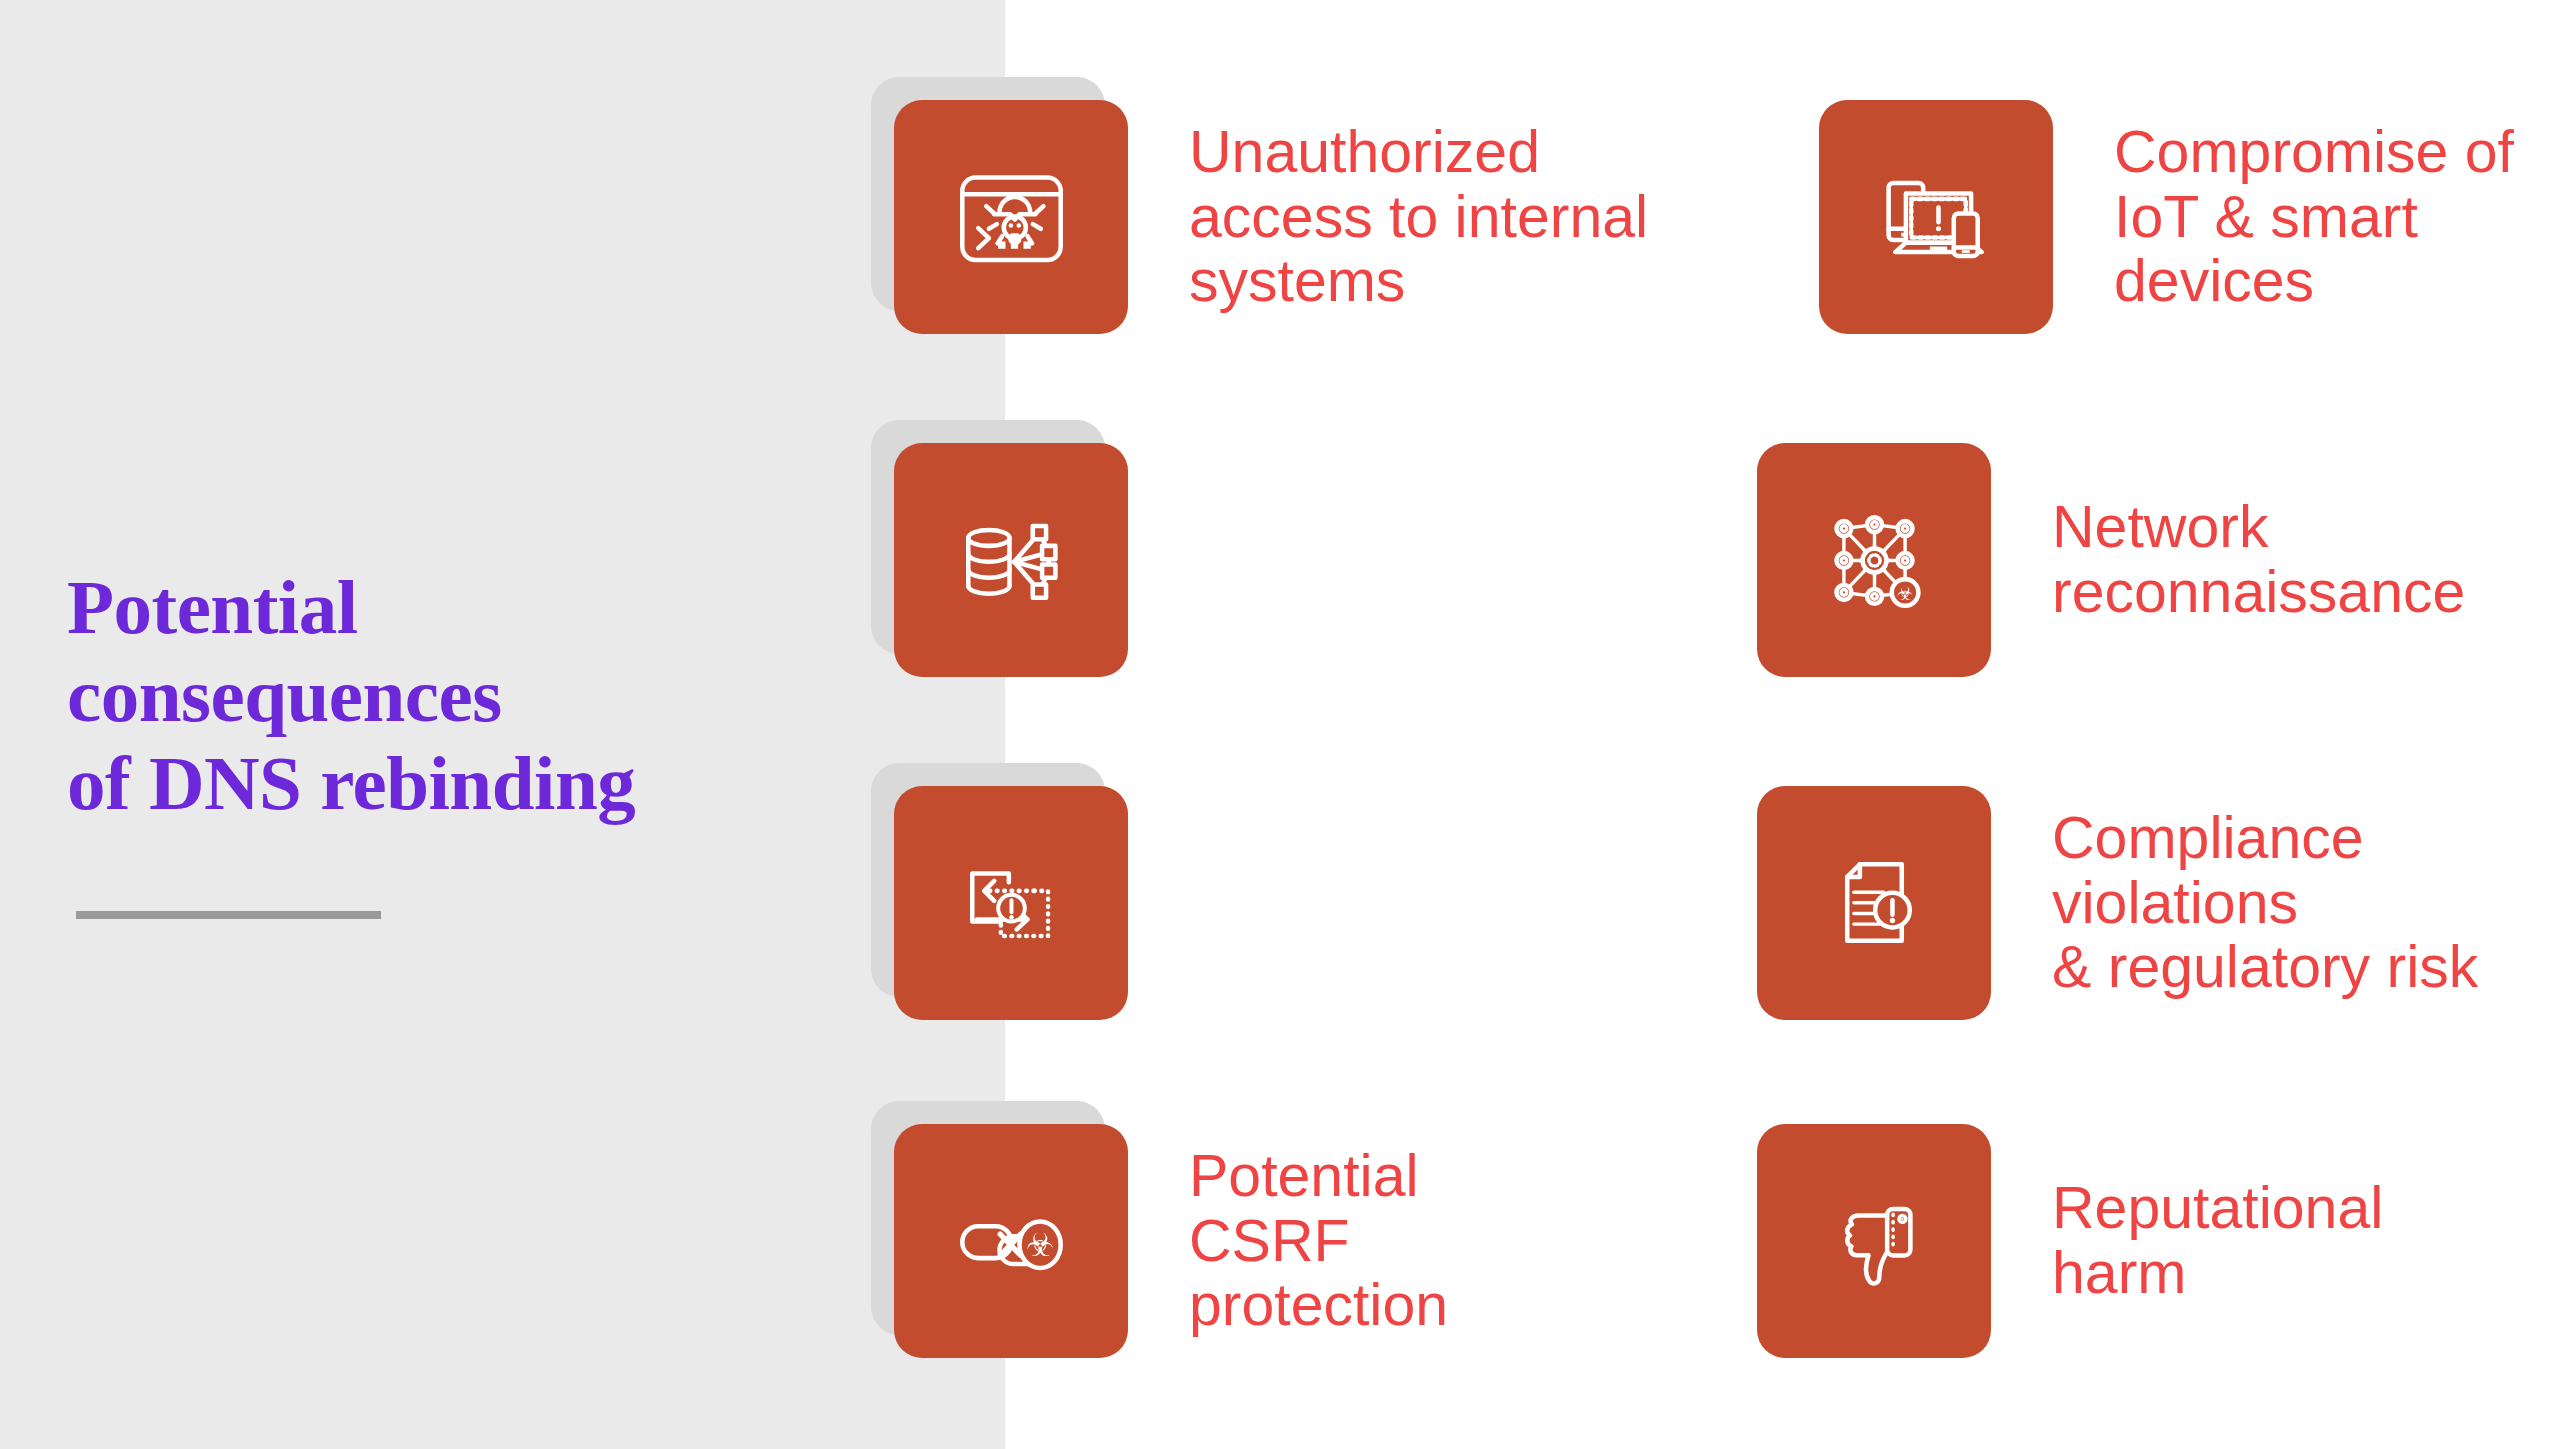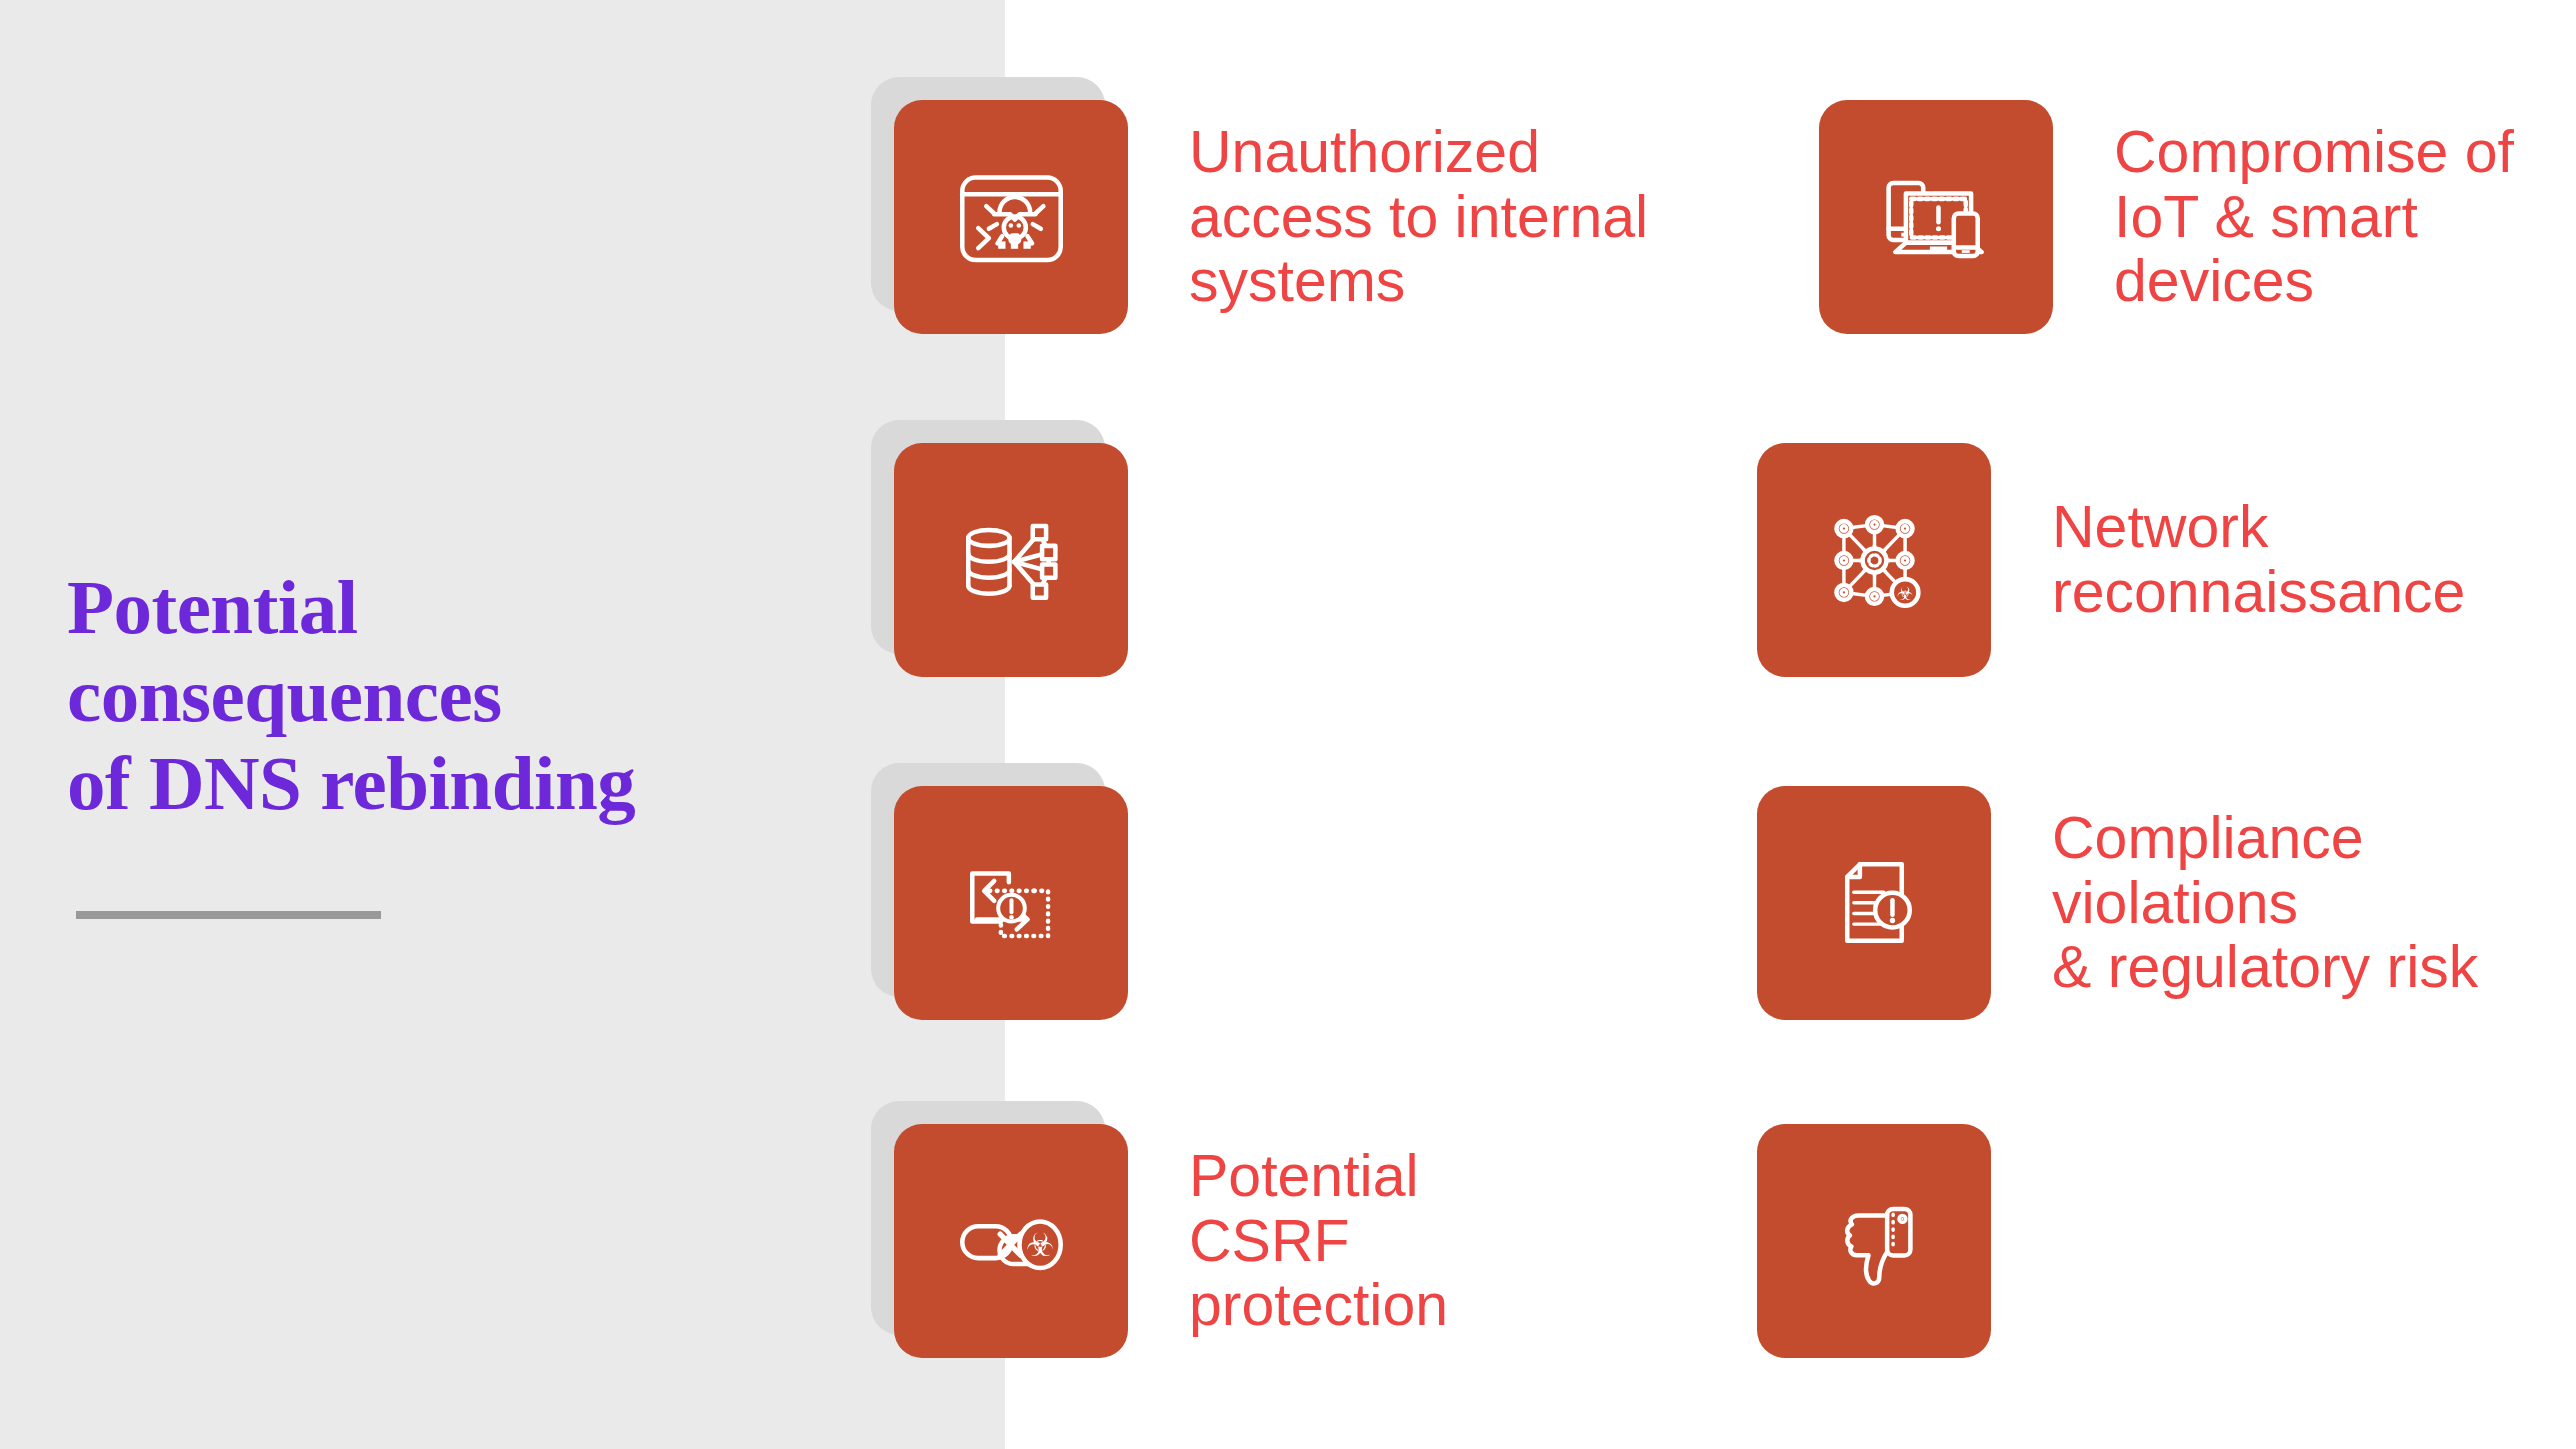--- a/index.html
+++ b/index.html
@@ -258,14 +258,16 @@
 <div class="item" style="left:1757px;top:1124px">
   <div class="tile">
     <svg class="ic" width="133" height="133" viewBox="0 0 100 100">
       <rect class="fr" x="59.5" y="25.5" width="17.5" height="35" rx="4.5"></rect>
       <line class="thin" x1="64" y1="29.5" x2="64" y2="56" stroke-dasharray="1 4.5"></line>
       <circle class="thin" cx="71" cy="33" r="2.6"></circle>
       <circle class="fw" cx="71" cy="33" r="0.9"></circle>
       <path d="M59.5,30.5 H38 C33,30.5 30.5,34 33,37.2 C29,38.8 28.3,43.4 31.5,45.5 C28.6,47.6 29,52 32.6,53.8 C30.8,56.4 32.3,60.3 36.8,60.3 H45.5 C43.5,66.5 42.6,74.5 46,79.5 C48.6,83.2 53.6,81.7 53.6,76.6 C53.6,68.5 56.2,63 59.5,57.8"></path>
     </svg>
   </div>
+  <div class="label">Reputational
+harm</div>
 </div>
 
 
 </body></html>

